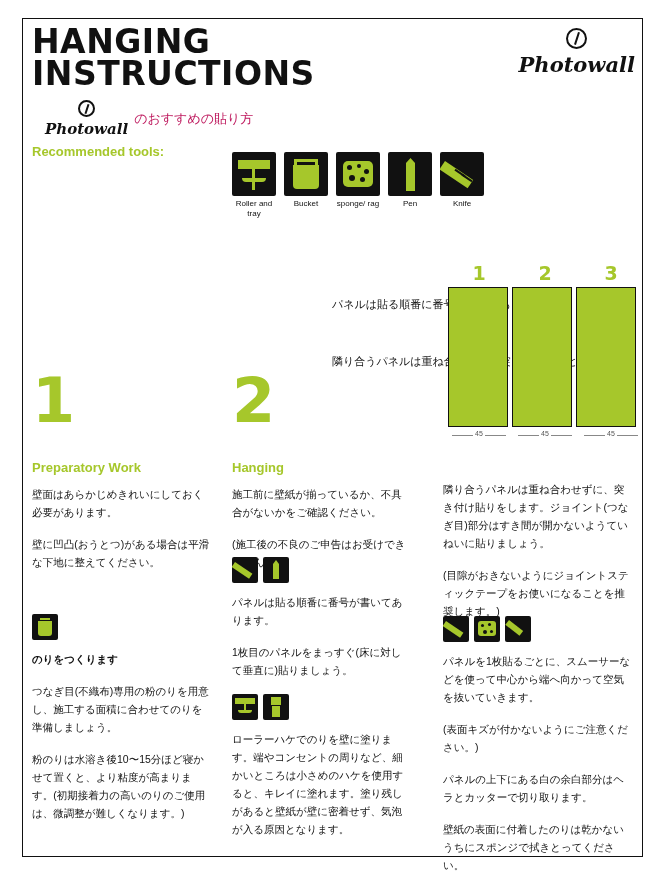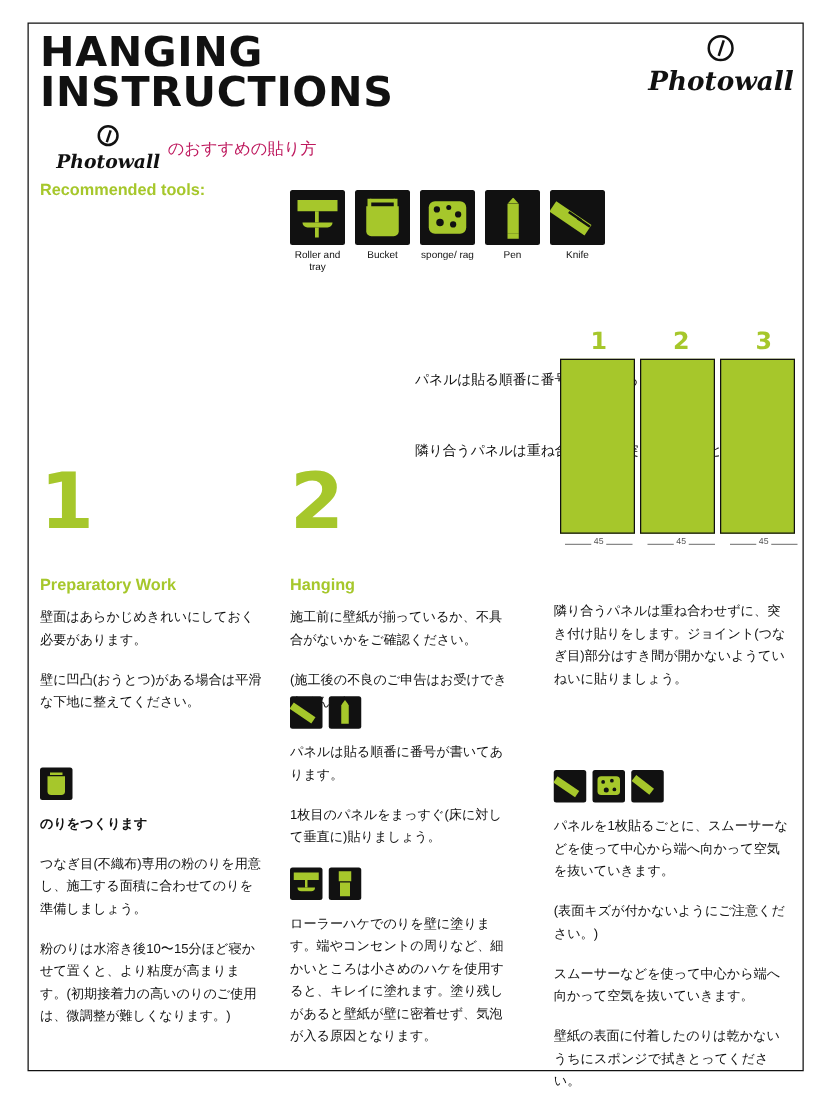--- a/index.html
+++ b/index.html
@@ -425,20 +425,21 @@
         <div class="g" style="left:9px;top:12px;width:8px;height:11px;"></div>
       </div>
     </div>
     <div class="col" style="position:relative;left:0;top:0;">
       <p>ローラーハケでのりを壁に塗ります。端やコンセントの周りなど、細かいところは小さめのハケを使用すると、キレイに塗れます。塗り残しがあると壁紙が壁に密着せず、気泡が入る原因となります。</p>
     </div>
   </div>
 
   <div class="col col3">
     <p>隣り合うパネルは重ね合わせずに、突き付け貼りをします。ジョイント(つなぎ目)部分はすき間が開かないようていねいに貼りましょう。</p>
+    <p>(目隙がおきないようにジョイントスティックテープをお使いになることを推奨します。)</p>
   </div>
 
   <div class="iconblock-4">
     <div class="icon-row">
       <div class="mini">
         <div class="g" style="left:3px;top:5px;width:21px;height:6px;transform:rotate(34deg);transform-origin:left top;"></div>
       </div>
       <div class="mini">
         <div class="g" style="left:4px;top:5px;width:18px;height:15px;border-radius:3px;"></div>
         <div style="position:absolute;left:7px;top:8px;width:3px;height:3px;border-radius:50%;background:#111;"></div>
@@ -446,17 +447,17 @@
         <div style="position:absolute;left:9px;top:14px;width:4px;height:4px;border-radius:50%;background:#111;"></div>
         <div style="position:absolute;left:16px;top:14px;width:3px;height:3px;border-radius:50%;background:#111;"></div>
       </div>
       <div class="mini">
         <div class="g" style="left:4px;top:4px;width:18px;height:6px;transform:rotate(38deg);transform-origin:left top;"></div>
       </div>
     </div>
     <div class="col" style="position:relative;left:0;top:0;width:190px;">
       <p>パネルを1枚貼るごとに、スムーサーなどを使って中心から端へ向かって空気を抜いていきます。</p>
       <p>(表面キズが付かないようにご注意ください。)</p>
-      <p>スムーサーなどを使って中心から端へ向かって空気を抜いていきます。</p>
+      <p>パネルの上下にある白の余白部分はヘラとカッターで切り取ります。</p>
       <p>壁紙の表面に付着したのりは乾かないうちにスポンジで拭きとってください。</p>
     </div>
   </div>
 </div>
 
 </body></html>

